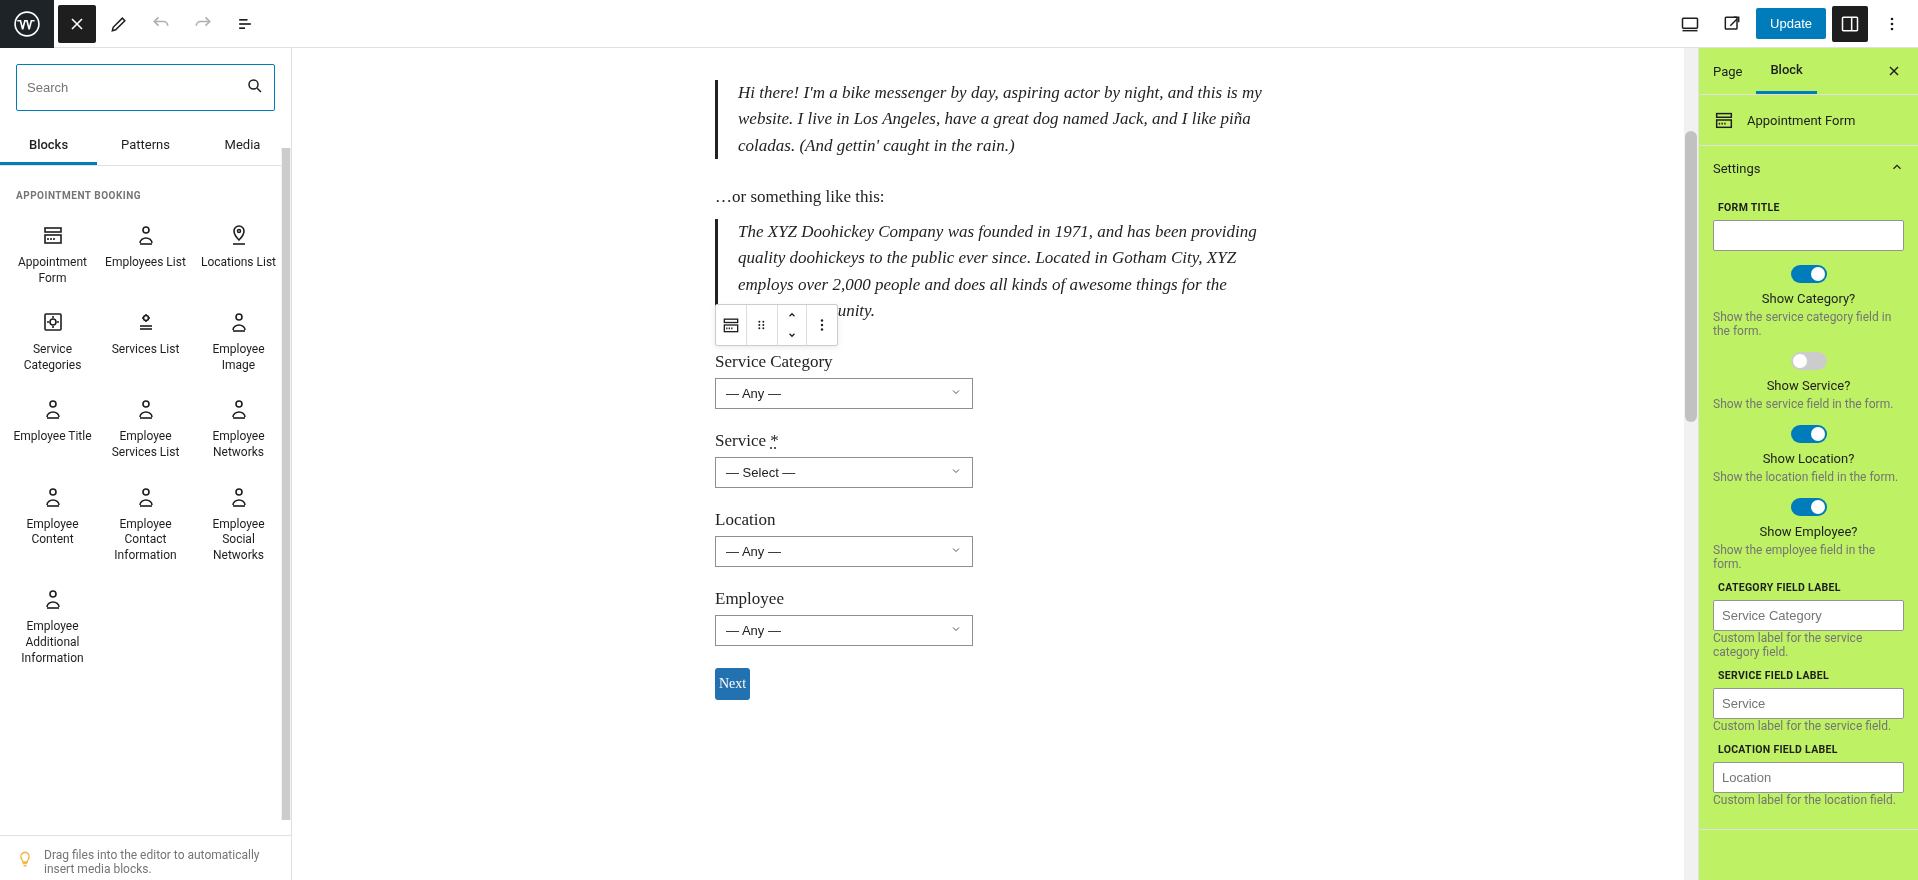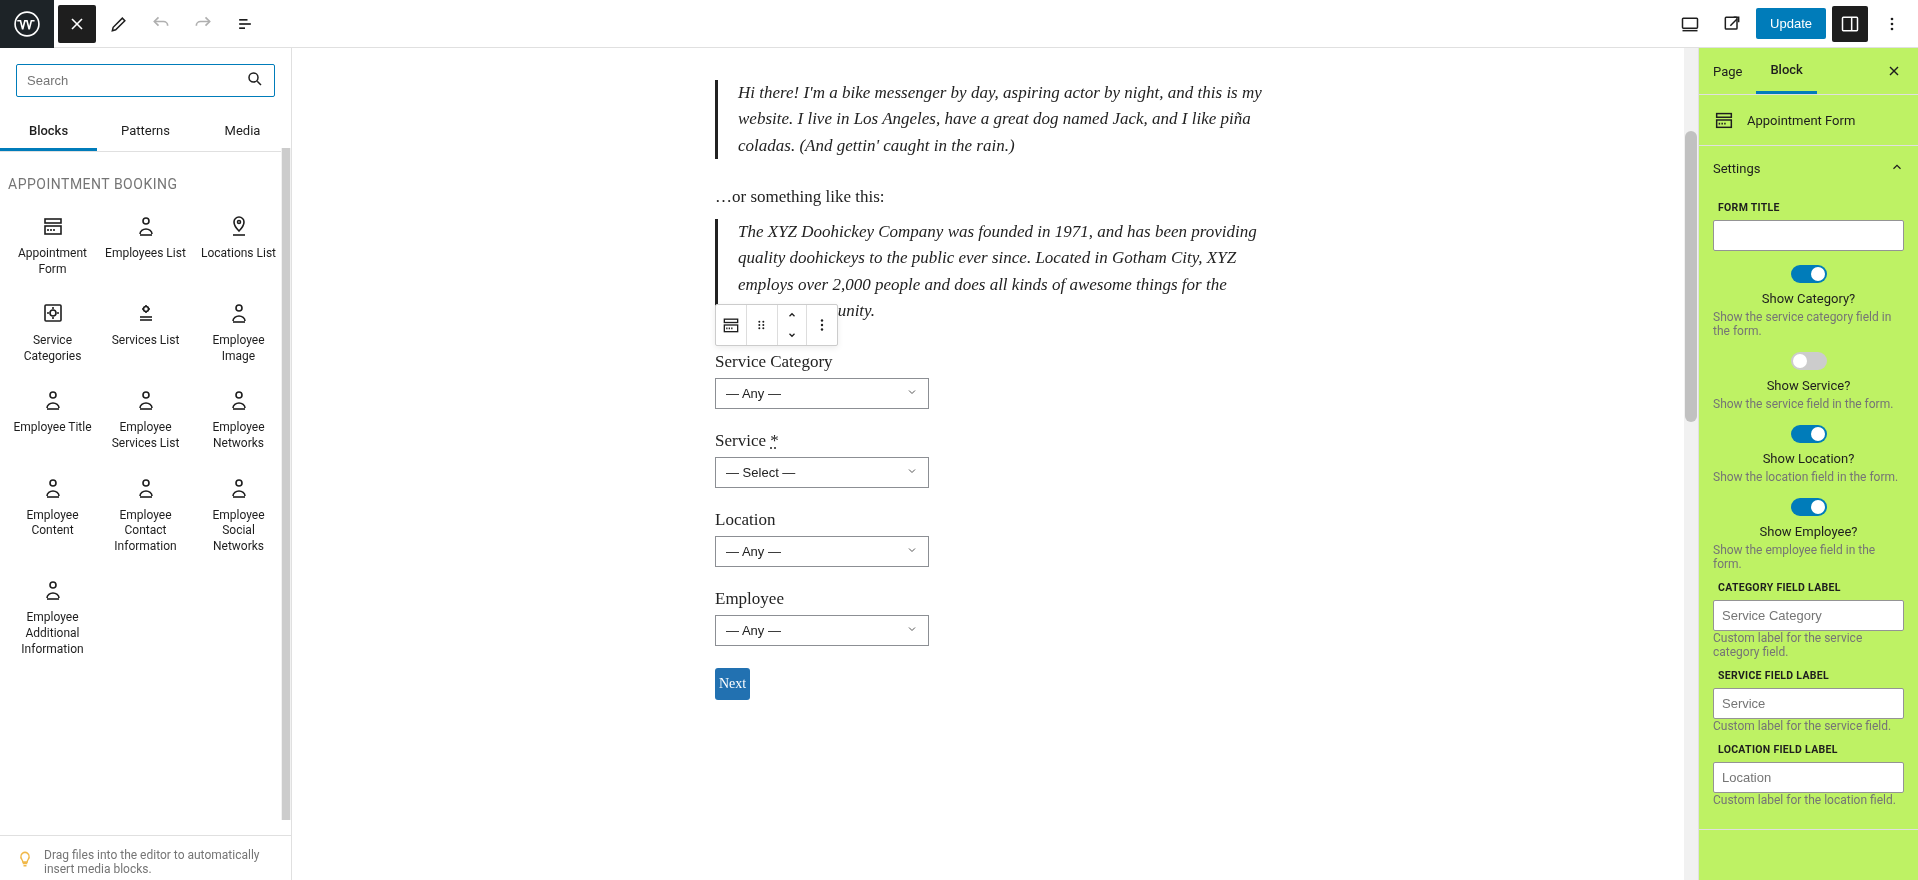--- a/index.html
+++ b/index.html
@@ -13,44 +13,44 @@
   .sq-btn svg { width: 20px; height: 20px; }
   .top-right { display: flex; align-items: center; gap: 6px; }
   .btn-update { background: #007cba; color: #fff; border: none; padding: 8px 14px; font-size: 13px; border-radius: 2px; cursor: pointer; }
   .icon-btn { width: 36px; height: 36px; display: flex; align-items: center; justify-content: center; cursor: pointer; border-radius: 2px; }
   .icon-btn.dark { background: #1e1e1e; color: #fff; }
   .icon-btn svg { width: 20px; height: 20px; }
 
   .main { display: flex; height: calc(100vh - 48px); }
   .inserter { width: 292px; border-right: 1px solid #e0e0e0; display: flex; flex-direction: column; background: #fff; position: relative; }
   .search-wrap { padding: 16px; }
-  .search-field { width: 100%; border: 1.5px solid #007cba; border-radius: 2px; display: flex; align-items: center; padding: 5px 10px; }
+  .search-field { width: 100%; border: 1.5px solid #007cba; border-radius: 2px; display: flex; align-items: center; padding: 12px 10px; }
   .search-field input { border: none; outline: none; flex: 1; font-size: 13px; background: transparent; }
   .tabs { display: flex; border-bottom: 1px solid #e0e0e0; }
   .tab { flex: 1; text-align: center; padding: 10px 0; font-size: 13px; cursor: pointer; color: #1e1e1e; }
   .tab.active { border-bottom: 3px solid #007cba; font-weight: 500; }
   .inserter-body { flex: 1; overflow-y: auto; padding: 16px 0 8px 0; position: relative; }
-  .section-title { font-size: 14px; letter-spacing: 0.5px; color: #757575; text-transform: uppercase; padding: 8px 16px 12px 8px; }
+  .section-title { font-size: 10px; letter-spacing: 0.5px; color: #757575; text-transform: uppercase; padding: 8px 16px 12px 16px; font-weight: bold; }
   .block-grid { display: grid; grid-template-columns: repeat(3, 1fr); gap: 4px; padding: 0 8px; }
   .block-item { display: flex; flex-direction: column; align-items: center; padding: 10px 4px; cursor: pointer; border-radius: 2px; text-align: center; }
   .block-ico { width: 24px; height: 24px; margin-bottom: 8px; display: flex; align-items: center; justify-content: center; }
   .block-ico svg { width: 24px; height: 24px; }
   .block-label { font-size: 12px; line-height: 1.3; color: #1e1e1e; }
   .tip { display: flex; align-items: flex-start; gap: 10px; padding: 12px 16px 4px 16px; border-top: 1px solid #e0e0e0; font-size: 12px; color: #757575; }
   .tip svg { width: 18px; height: 18px; flex-shrink: 0; margin-top: 2px; }
 
   .canvas { flex: 1; overflow-y: auto; background: #fff; position: relative; padding: 20px 0 40px 0; }
   .canvas-scroll-gutter { position: absolute; right: 0; top: 0; bottom: 0; width: 14px; background: #f1f1f1; }
   .canvas-thumb { position: absolute; right: 1px; width: 12px; background: #c1c1c1; border-radius: 6px; }
   .content { max-width: 560px; margin: 0 auto; font-family: Georgia, serif; color: #222; }
   blockquote { border-left: 3px solid #222; padding: 0 0 0 20px; margin: 12px 0 28px 0; font-style: italic; font-size: 17px; line-height: 1.55; }
   .para { font-size: 17px; margin: 10px 0; }
   .form-label { font-size: 17px; margin: 22px 0 6px 0; font-family: Georgia, serif; }
   .form-label .req { text-decoration: underline dotted; }
-  .select { width: 214px; border: 1px solid #8c8f94; padding: 7px 10px; font-size: 13px; font-family: -apple-system, sans-serif; display: flex; justify-content: space-between; align-items: center; background: #fff; cursor: pointer; }
+  .select { width: 258px; border: 1px solid #8c8f94; padding: 7px 10px; font-size: 13px; font-family: -apple-system, sans-serif; display: flex; justify-content: space-between; align-items: center; background: #fff; cursor: pointer; }
   .btn-next { margin-top: 22px; background: #2271b1; color: #fff; border: none; padding: 8px 4px; font-size: 14px; font-family: Georgia, serif; border-radius: 3px; cursor: pointer; }
 
   .block-toolbar { position: absolute; left: 0; top: 224px; display: flex; background: #fff; border: 1px solid #ccc; border-radius: 2px; box-shadow: 0 2px 6px rgba(0,0,0,0.08); }
   .block-toolbar .tb-seg { display: flex; align-items: center; border-right: 1px solid #ddd; }
   .block-toolbar .tb-seg:last-child { border-right: none; }
   .block-toolbar .tb-btn { width: 30px; height: 40px; display: flex; align-items: center; justify-content: center; cursor: pointer; }
   .block-toolbar .tb-stack { display: flex; flex-direction: column; }
   .block-toolbar .tb-stack .sm { height: 20px; width: 28px; display: flex; align-items: center; justify-content: center; cursor: pointer; }
 
   .sidebar { width: 220px; flex-shrink: 0; border-left: 1px solid #e0e0e0; display: flex; flex-direction: column; background: #bef264; overflow-y: auto; }

